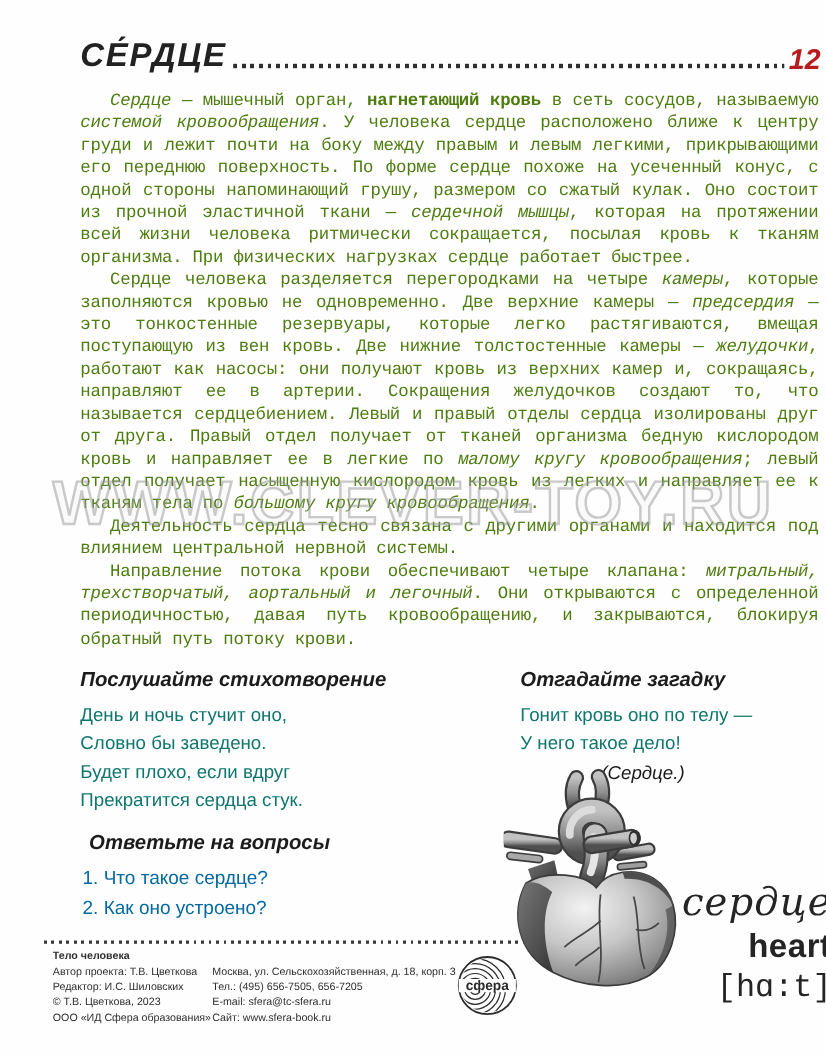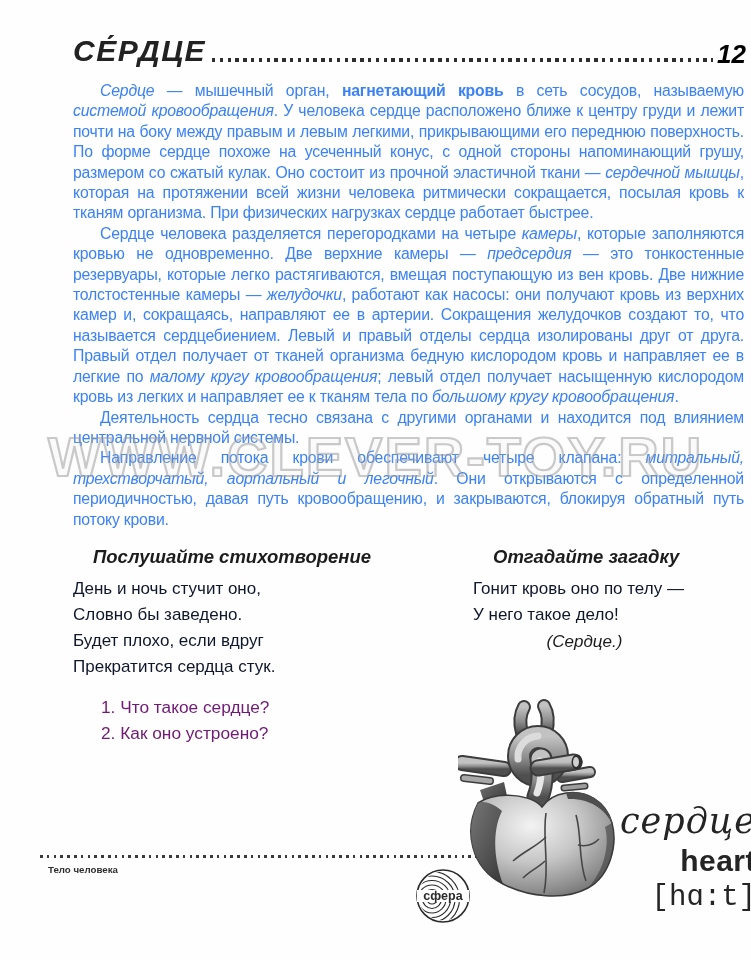--- a/index.html
+++ b/index.html
@@ -7,38 +7,38 @@
     position:relative;width:751px;height:960px;overflow:hidden;
     background:#fefefe;color:#1b1b1b;
     font-family:"Liberation Sans",sans-serif;
     padding-left:33px;
   }
   
   header{display:flex;align-items:flex-end;padding:36px 38px 0 40px;}
   h1{margin:0;font-size:30px;line-height:30px;font-weight:bold;font-style:italic;letter-spacing:1.5px;color:#222;}
   .leader{flex:1;height:4px;margin:0 4px 4px 6px;
     background:repeating-linear-gradient(90deg,#2e2e2e 0 3.4px,transparent 3.4px 7.8px);}
-  .pagenum{font-size:26px;line-height:24px;font-weight:bold;font-style:italic;color:#000000;}
+  .pagenum{font-size:26px;line-height:24px;font-weight:bold;font-style:italic;color:#b91c1c;}
   
   .article{padding:15px 40px 0 40px;}
   .article p{margin:0;font-size:15.8px;line-height:20.4px;letter-spacing:-0.2px;
-    text-align:justify;text-indent:27px;color:#3b82f6;}
+    text-align:justify;text-indent:27px;color:#4d7c0f;font-family:Liberation Mono, monospace;}
   .it{font-style:italic}
   .bd{font-weight:bold}
   
   .activities{display:flex;padding:16px 30px 0 40px;}
   .col-poem{width:400px;flex-shrink:0;}
   .col-riddle{flex:1;}
-  h2{margin:0 0 8px 20px;font-size:18.5px;line-height:22px;font-weight:bold;font-style:italic;color:#1c1c1c;}
-  .line{font-size:17px;line-height:26px;color:#0f172a;}
+  h2{margin:0 0 8px 0;font-size:18.5px;line-height:22px;font-weight:bold;font-style:italic;color:#1c1c1c;}
+  .line{font-size:17px;line-height:26px;color:#0f766e;}
   .answer{font-size:17px;line-height:24px;font-style:italic;text-align:center;padding-right:58px;margin-top:2px;}
   
   .questions{padding:14px 40px 0 42px;}
   .questions h2{margin:0 0 8px 6px;}
-  .q-item{font-size:17.3px;line-height:26.5px;color:#701a75;margin-left:26px;}
+  .q-item{font-size:17.3px;line-height:26.5px;color:#0369a1;}
   
   .watermark{position:absolute;left:48px;top:424px;width:690px;white-space:nowrap;
     font-weight:bold;font-size:56px;letter-spacing:2px;
     color:rgba(220,220,220,0.12);-webkit-text-stroke:2.2px rgba(150,150,150,0.5);
     pointer-events:none;}
   
   .separator{position:absolute;left:40px;top:855px;width:436px;height:3px;
     background:repeating-linear-gradient(90deg,#3a3a3a 0 2.6px,transparent 2.6px 6.8px);}
   footer{position:absolute;left:48px;top:863px;display:flex;width:392px;
     font-size:9.7px;line-height:14px;color:#2e2e2e;}
@@ -85,34 +85,47 @@
       <h2>Отгадайте загадку</h2>
       <div>
           <div class="line">Гонит кровь оно по телу —</div>
           <div class="line">У него такое дело!</div>
         </div>
       <div class="answer">(Сердце.)</div>
     </div>
   </section>
 
   <section class="questions">
+    <h2>Ответьте на вопросы</h2>
     <div>
         <div class="q-item">1. Что такое сердце?</div>
         <div class="q-item">2. Как оно устроено?</div>
       </div>
   </section>
 
   <div class="watermark">WWW.CLEVER-TOY.RU</div>
 
   <div class="separator"></div>
 
   <footer>
     <div class="fcol1">
       <div class="ftitle">Тело человека</div>
+      <div>
+          <div class="f-line">Автор проекта: Т.В. Цветкова</div>
+          <div class="f-line">Редактор: И.С. Шиловских</div>
+          <div class="f-line">© Т.В. Цветкова, 2023</div>
+          <div class="f-line">ООО «ИД Сфера образования»</div>
+        </div>
     </div>
+    <div class="fcol2">
+        <div class="f-line">Москва, ул. Сельскохозяйственная, д. 18, корп. 3</div>
+        <div class="f-line">Тел.: (495) 656-7505, 656-7205</div>
+        <div class="f-line">E-mail: sfera@tc-sfera.ru</div>
+        <div class="f-line">Сайт: www.sfera-book.ru</div>
+      </div>
   </footer>
 
   <div class="logo">
     <svg viewBox="0 0 60 60" width="60" height="60">
       <defs>
           <clipPath id="lc">
             <circle cx="30" cy="30" r="24.4"></circle>
           </clipPath>
         </defs>
       <circle cx="30" cy="30" r="26" fill="none" stroke="#2b2b2b" stroke-width="1.6"></circle>

